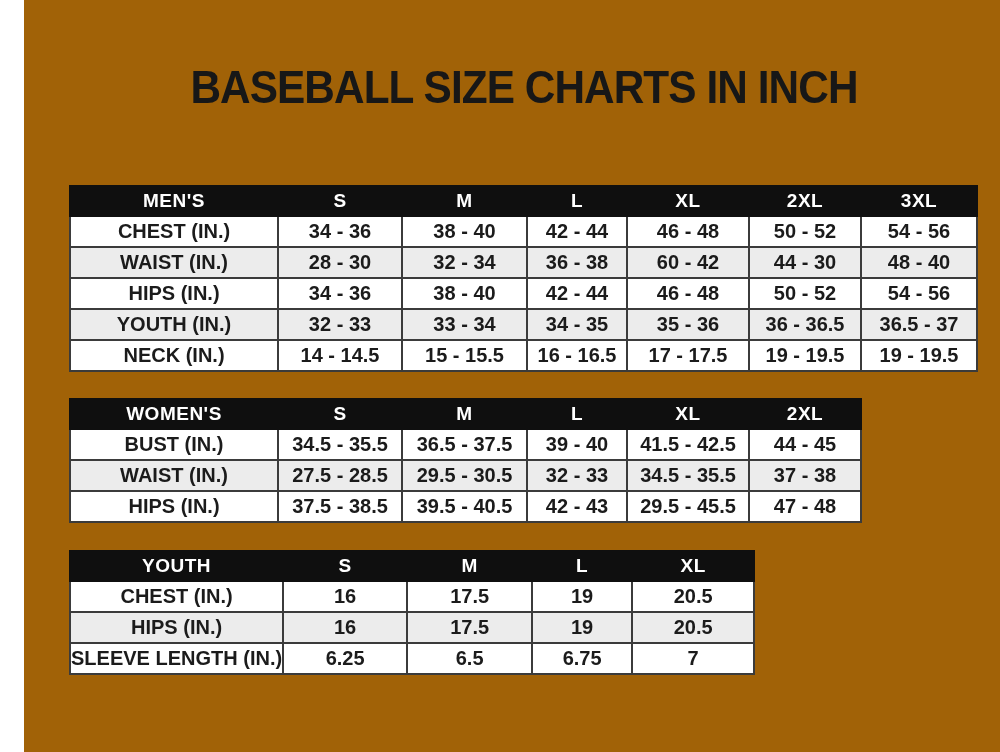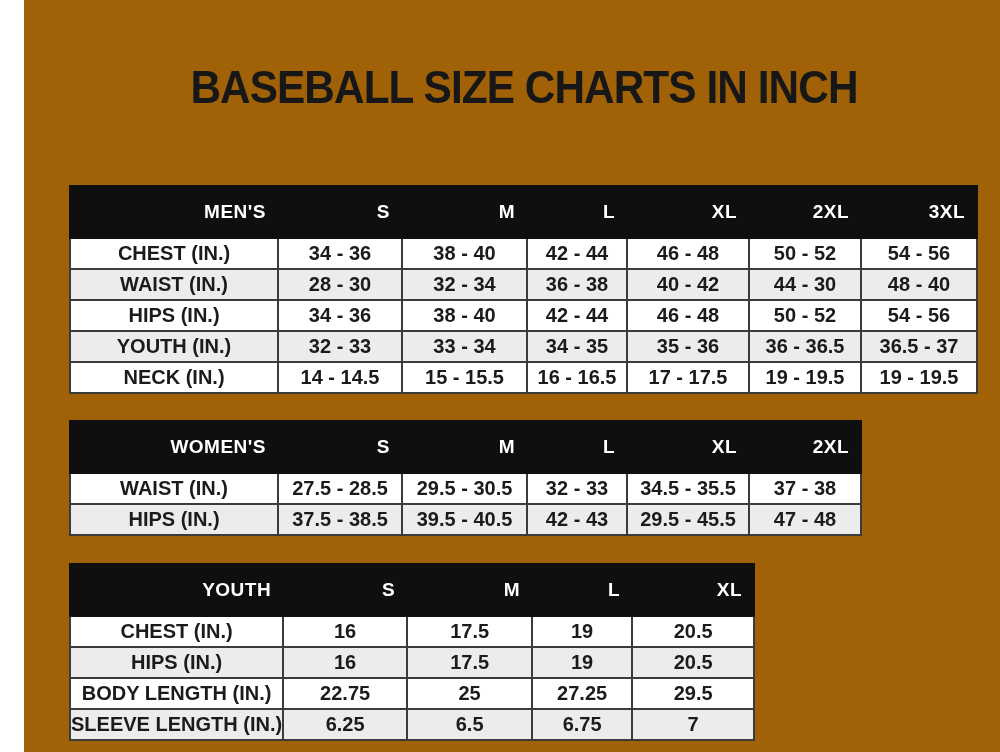--- a/index.html
+++ b/index.html
@@ -38,22 +38,22 @@
   table.mens   { margin-top: 72px; }
   table.womens { margin-top: 26px; }
   table.youth  { margin-top: 27px; }
 
   .size-table th {
     background: #0f0f0f;
     color: #ffffff;
     font-size: 19px;
     font-weight: 700;
     height: 28px;
-    padding: 11px;
-    text-align: right;
+    padding: 0;
+    text-align: center;
     letter-spacing: 0.5px;
     border: 2px solid #0f0f0f;
   }
   .size-table td {
     border: 2px solid #3b3b3b;
     font-size: 20px;
     font-weight: 700;
     color: #1b1b1b;
     text-align: center;
     height: 29px;
@@ -100,21 +100,21 @@
         <td>42 - 44</td>
         <td>46 - 48</td>
         <td>50 - 52</td>
         <td>54 - 56</td>
       </tr>
       <tr>
         <td>WAIST (IN.)</td>
         <td>28 - 30</td>
         <td>32 - 34</td>
         <td>36 - 38</td>
-        <td>40 - 42</td>
+        <td>60 - 42</td>
         <td>44 - 30</td>
         <td>48 - 40</td>
       </tr>
       <tr>
         <td>HIPS (IN.)</td>
         <td>34 - 36</td>
         <td>38 - 40</td>
         <td>42 - 44</td>
         <td>46 - 48</td>
         <td>50 - 52</td>
@@ -155,20 +155,28 @@
         <th>WOMEN'S</th>
         <th>S</th>
         <th>M</th>
         <th>L</th>
         <th>XL</th>
         <th>2XL</th>
       </tr>
     </thead>
     <tbody>
       <tr>
+        <td>BUST (IN.)</td>
+        <td>34.5 - 35.5</td>
+        <td>36.5 - 37.5</td>
+        <td>39 - 40</td>
+        <td>41.5 - 42.5</td>
+        <td>44 - 45</td>
+      </tr>
+      <tr>
         <td>WAIST (IN.)</td>
         <td>27.5 - 28.5</td>
         <td>29.5 - 30.5</td>
         <td>32 - 33</td>
         <td>34.5 - 35.5</td>
         <td>37 - 38</td>
       </tr>
       <tr>
         <td>HIPS (IN.)</td>
         <td>37.5 - 38.5</td>
@@ -206,27 +214,20 @@
         <td>20.5</td>
       </tr>
       <tr>
         <td>HIPS (IN.)</td>
         <td>16</td>
         <td>17.5</td>
         <td>19</td>
         <td>20.5</td>
       </tr>
       <tr>
-        <td>BODY LENGTH (IN.)</td>
-        <td>22.75</td>
-        <td>25</td>
-        <td>27.25</td>
-        <td>29.5</td>
-      </tr>
-      <tr>
         <td>SLEEVE LENGTH (IN.)</td>
         <td>6.25</td>
         <td>6.5</td>
         <td>6.75</td>
         <td>7</td>
       </tr>
     </tbody>
   </table>
 
 </div>

